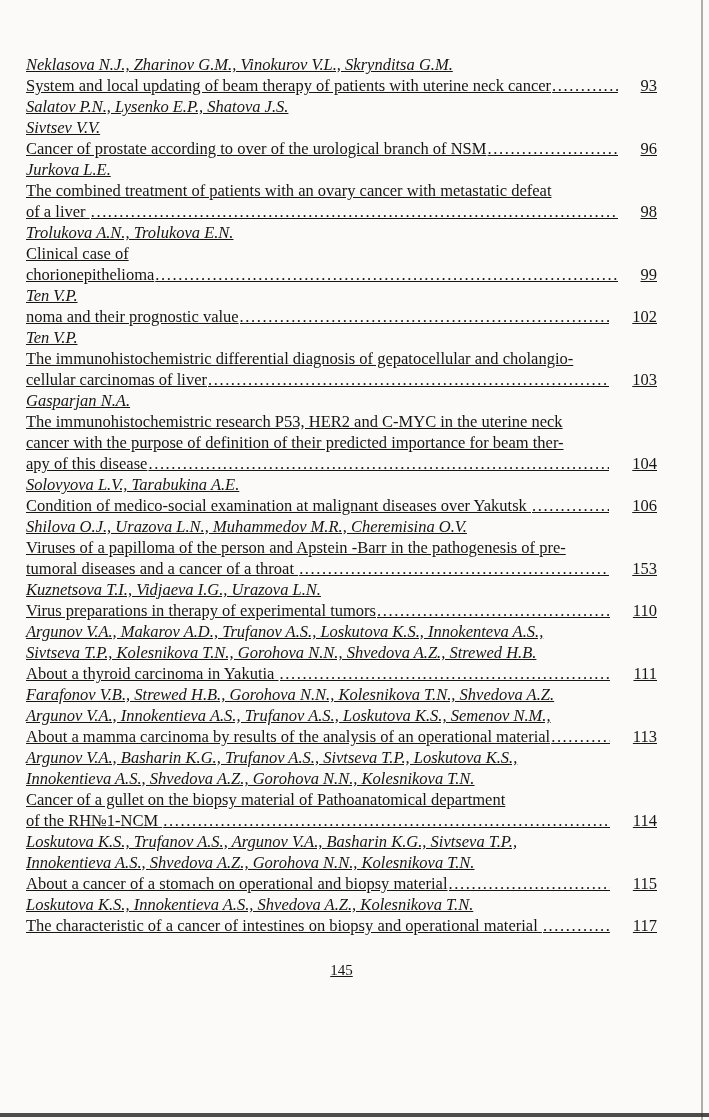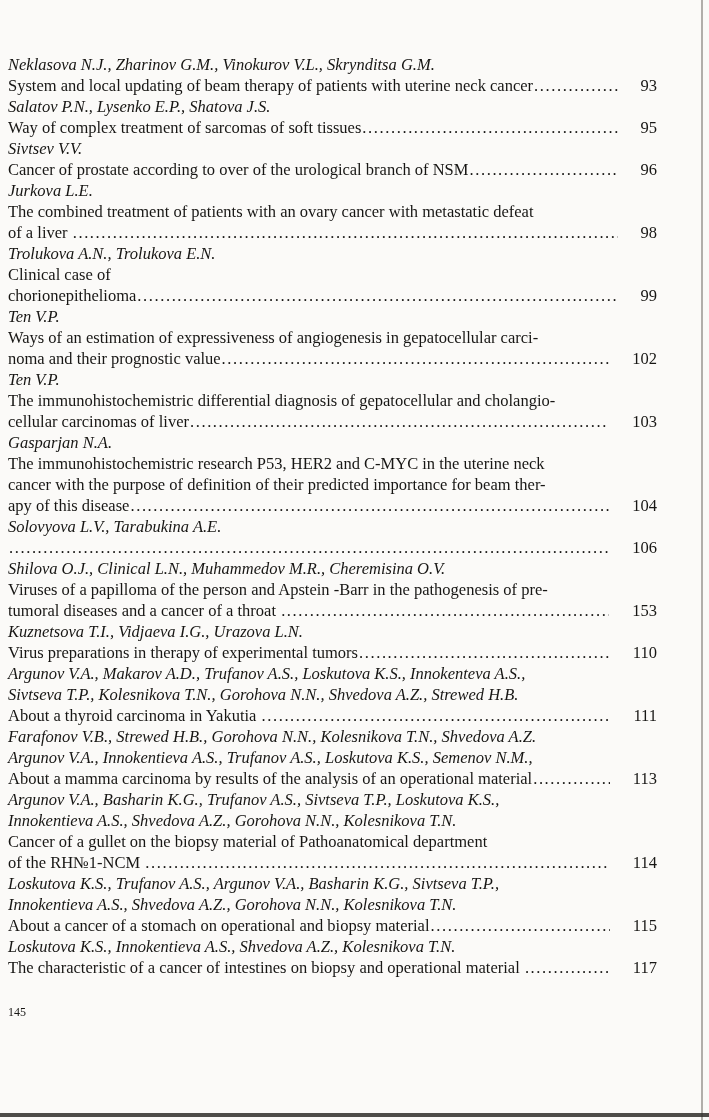--- a/index.html
+++ b/index.html
@@ -9,23 +9,24 @@
     font-family: "Liberation Serif", "DejaVu Serif", serif;
   }
   .scan {
     position: relative;
     width: 709px; height: 1120px;
     background: #fbfaf8;
     overflow: hidden;
     color: #171614;
   }
   .content {
-    padding: 54px 52px 0 8px;
+    padding: 54px 52px 0 26px;
     font-size: 16.5px;
     line-height: 21px;
+    text-decoration: underline;
   }
   .entry { margin: 0; }
   .authors {
     font-style: italic;
     white-space: pre;
   }
   .title-line { white-space: pre; }
   .title-line.last {
     display: flex;
     align-items: center;
@@ -38,22 +39,22 @@
     white-space: nowrap;
     letter-spacing: 1.6px;
     margin: 0 2px 0 1px;
   }
   .leader::before {
     content: "..........................................................................................................................................................";
   }
   .pg { flex: 0 0 auto; padding-left: 2px; margin-left: 19px; }
   .folio {
     margin-top: 24px;
-    text-align: left;
-    font-size: 12px;
+    text-align: center;
+    font-size: 15px;
   }
   
   .edge-right {
     position: absolute;
     top: 0; right: 6px;
     width: 2px; height: 100%;
     background: #56524c;
     opacity: 0.45;
   }
   .edge-bottom {
@@ -73,25 +74,20 @@
         <div class="entry">
           <div class="authors">Neklasova N.J., Zharinov G.M., Vinokurov V.L., Skrynditsa G.M.</div>
           <div class="title-line last">
             <span class="ttext">System and local updating of beam therapy of patients with uterine neck cancer</span>
             <span class="leader"></span>
             <span class="pg">93</span>
           </div>
         </div>
         <div class="entry">
           <div class="authors">Salatov P.N., Lysenko E.P., Shatova J.S.</div>
-          <div class="title-line last">
-            <span class="ttext">Way of complex treatment of sarcomas of soft tissues</span>
-            <span class="leader"></span>
-            <span class="pg">95</span>
-          </div>
         </div>
         <div class="entry">
           <div class="authors">Sivtsev V.V.</div>
           <div class="title-line last">
             <span class="ttext">Cancer of prostate according to over of the urological branch of NSM</span>
             <span class="leader"></span>
             <span class="pg">96</span>
           </div>
         </div>
         <div class="entry">
@@ -107,21 +103,20 @@
           <div class="authors">Trolukova A.N., Trolukova E.N.</div>
           <div class="title-line">Clinical case of</div>
           <div class="title-line last">
             <span class="ttext">chorionepithelioma</span>
             <span class="leader"></span>
             <span class="pg">99</span>
           </div>
         </div>
         <div class="entry">
           <div class="authors">Ten V.P.</div>
-          <div class="title-line">Ways of an estimation of expressiveness of angiogenesis in gepatocellular carci-</div>
           <div class="title-line last">
             <span class="ttext">noma and their prognostic value</span>
             <span class="leader"></span>
             <span class="pg">102</span>
           </div>
         </div>
         <div class="entry">
           <div class="authors">Ten V.P.</div>
           <div class="title-line">The immunohistochemistric differential diagnosis of gepatocellular and cholangio-</div>
           <div class="title-line last">
@@ -136,26 +131,27 @@
           <div class="title-line">cancer with the purpose of definition of their predicted importance for beam ther-</div>
           <div class="title-line last">
             <span class="ttext">apy of this disease</span>
             <span class="leader"></span>
             <span class="pg">104</span>
           </div>
         </div>
         <div class="entry">
           <div class="authors">Solovyova L.V., Tarabukina A.E.</div>
           <div class="title-line last">
+            <span class="ttext">Condition of medico-social examination at malignant diseases over Yakutsk </span>
             <span class="leader"></span>
             <span class="pg">106</span>
           </div>
         </div>
         <div class="entry">
-          <div class="authors">Shilova O.J., Clinical L.N., Muhammedov M.R., Cheremisina O.V.</div>
+          <div class="authors">Shilova O.J., Urazova L.N., Muhammedov M.R., Cheremisina O.V.</div>
           <div class="title-line">Viruses of a papilloma of the person and Apstein -Barr in the pathogenesis of pre-</div>
           <div class="title-line last">
             <span class="ttext">tumoral diseases and a cancer of a throat </span>
             <span class="leader"></span>
             <span class="pg">153</span>
           </div>
         </div>
         <div class="entry">
           <div class="authors">Kuznetsova T.I., Vidjaeva I.G., Urazova L.N.</div>
           <div class="title-line last">

